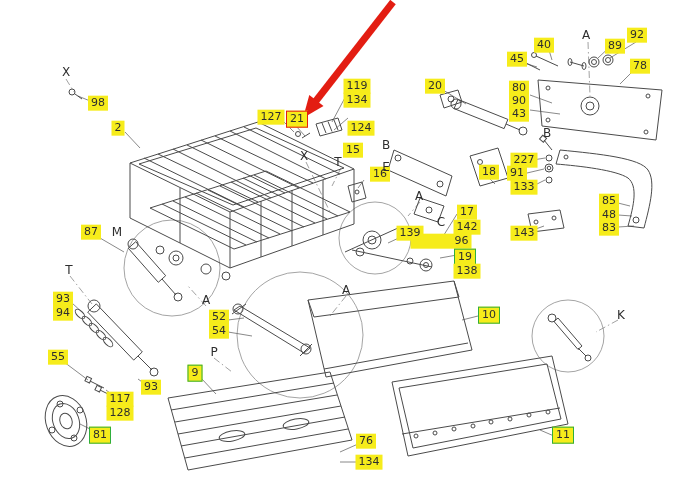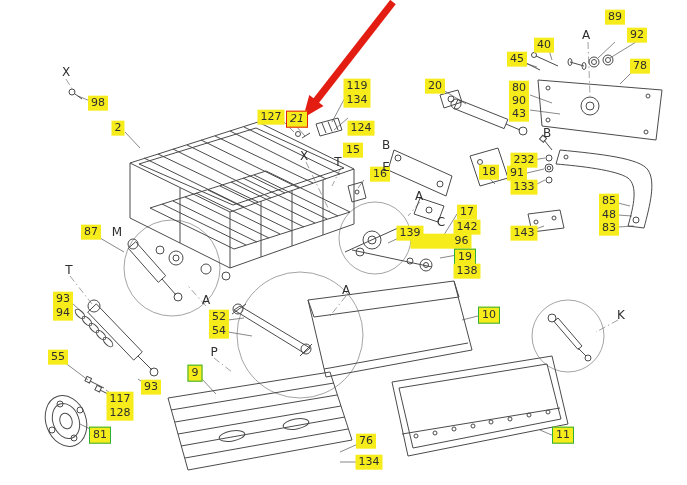--- a/index.html
+++ b/index.html
@@ -262,35 +262,35 @@
     <g style="color:var(--red)">
       <line x1="393" y1="2" x2="312" y2="106" stroke="currentColor" stroke-width="7"></line>
       <polygon points="303,118 323.5,106.1 309.3,95.1" fill="currentColor"></polygon>
     </g>
   </svg>
 
   <div class="labels-layer">
       <div class="lbl" style="left: 98px; top: 103px; text-align: center;">98</div>
       <div class="lbl" style="left: 118px; top: 128px;">2</div>
       <div class="lbl" style="left: 271px; top: 117px;">127</div>
-      <div class="lbl red" style="left: 297px; top: 119px; font-style: italic;">21</div>
+      <div class="lbl red" style="left: 297px; top: 119px;">21</div>
       <div class="lbl" style="left: 357px; top: 86px;">119</div>
       <div class="lbl" style="left: 357px; top: 100px;">134</div>
       <div class="lbl" style="left: 353px; top: 114px; margin-top: 36px;">15</div>
       <div class="lbl" style="left: 361px; top: 128px;">124</div>
       <div class="lbl" style="left: 435px; top: 86px;">20</div>
       <div class="lbl" style="left: 517px; top: 59px;">45</div>
       <div class="lbl" style="left: 544px; top: 45px;">40</div>
-      <div class="lbl" style="left: 615px; top: 17px;">89</div>
+      <div class="lbl" style="left: 615px; top: 46px;">89</div>
       <div class="lbl" style="left: 637px; top: 35px;">92</div>
       <div class="lbl" style="left: 640px; top: 66px;">78</div>
       <div class="lbl" style="left: 519px; top: 88px;">80</div>
       <div class="lbl" style="left: 519px; top: 101px;">90</div>
       <div class="lbl" style="left: 519px; top: 114px;">43</div>
-      <div class="lbl" style="left: 524px; top: 160px;">232</div>
+      <div class="lbl" style="left: 524px; top: 160px;">227</div>
       <div class="lbl" style="left: 517px; top: 173px;">91</div>
       <div class="lbl" style="left: 524px; top: 187px;">133</div>
       <div class="lbl" style="left: 609px; top: 201px;">85</div>
       <div class="lbl" style="left: 609px; top: 215px;">48</div>
       <div class="lbl" style="left: 609px; top: 228px;">83</div>
       <div class="lbl" style="left: 524px; top: 233px; text-align: center;">143</div>
       <div class="lbl" style="left: 489px; top: 172px;">18</div>
       <div class="lbl" style="left: 364px; top: 174px; margin-left: 16px;">16</div>
       <div class="lbl" style="left: 467px; top: 212px;">17</div>
       <div class="lbl" style="left: 467px; top: 227px;">142</div>

